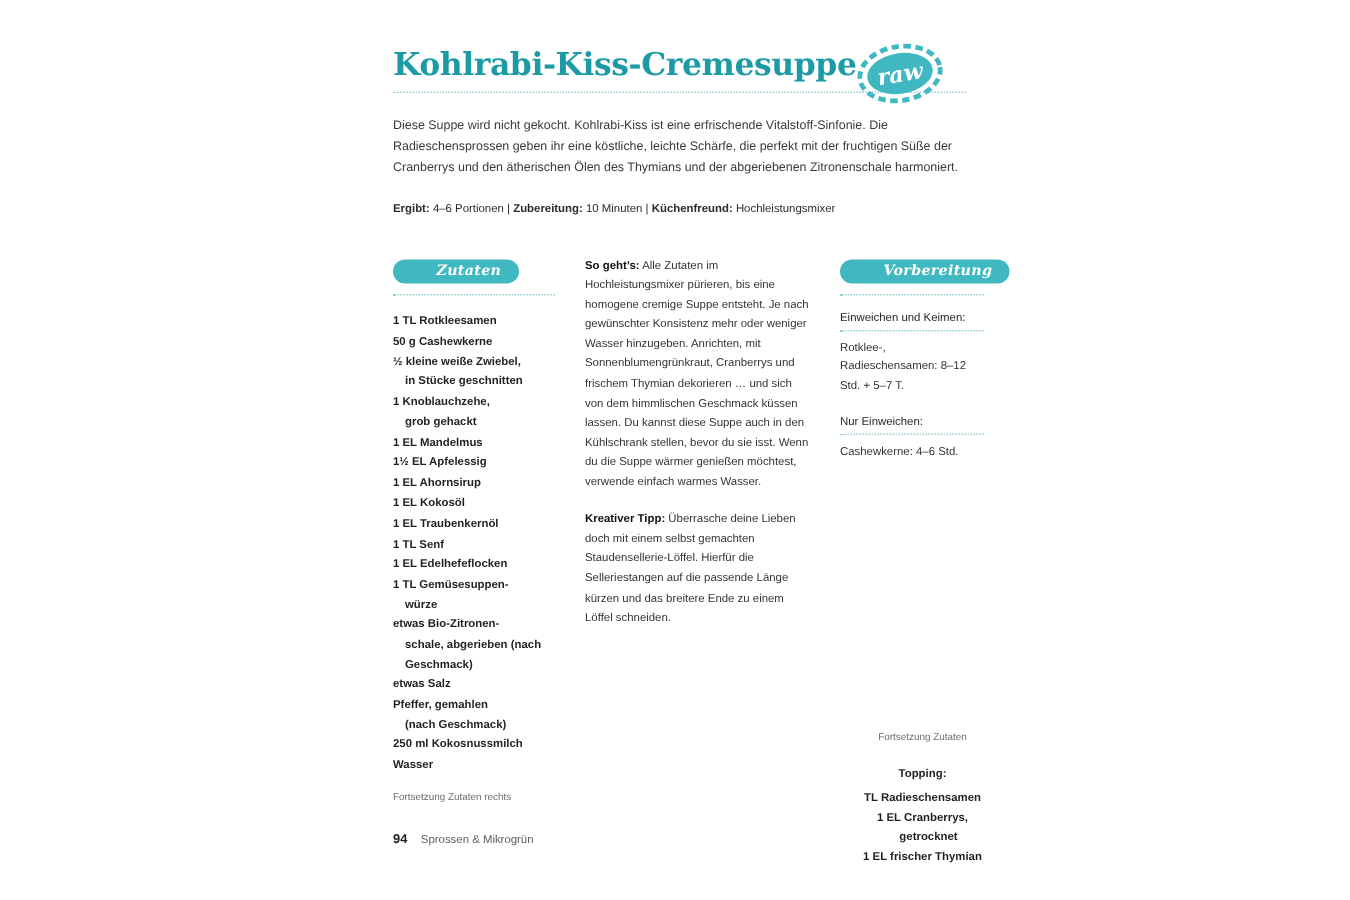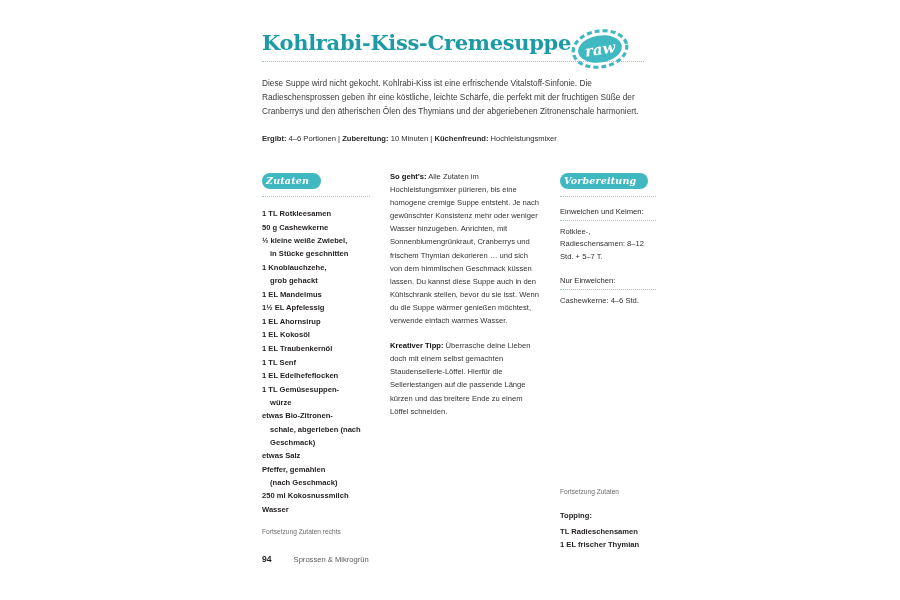--- a/index.html
+++ b/index.html
@@ -80,21 +80,21 @@
 
   
   .pill {
     display: inline-block;
     background: #3fb8c1;
     color: #ffffff;
     font-family: "DejaVu Serif", serif;
     font-weight: bold;
     font-style: italic;
     font-size: 9.5px;
-    padding: 2px 12px 3px 4px;
+    padding: 2px 12px 3px 29px;
     border-radius: 9px;
     letter-spacing: 0.2px;
   }
   .pill-rule {
     border-top: 1px dotted #8fcdd2;
     margin-top: 7px;
     margin-bottom: 10px;
   }
 
   
@@ -164,20 +164,21 @@
     line-height: 12.4px;
     color: #333333;
   }
 
   
   .cont-wrap {
     position: absolute;
     left: 298px;
     top: 318px;
     width: 110px;
+    text-align: center;
   }
   .cont-note {
     font-size: 6.6px;
     color: #6d6d6d;
     margin-bottom: 16px;
   }
   .cont-h {
     font-size: 7.6px;
     font-weight: bold;
     margin-bottom: 5px;
@@ -200,21 +201,20 @@
     gap: 9px;
   }
   .page-num {
     font-size: 8.6px;
     font-weight: bold;
     color: #231f20;
   }
   .footer-text {
     font-size: 7.6px;
     color: #5d5d5d;
-    margin-left: 13px;
   }
 </style>
 </head>
 <body>
 
 <div class="page">
 
   <div class="content">
     <h1 class="title">Kohlrabi-Kiss-Cremesuppe</h1>
     <div class="title-rule"></div>
@@ -286,20 +286,21 @@
         <div class="prep-rule"></div>
         <div class="prep-t">Cashewkerne: 4–6 Std.</div>
       </div>
     </div>
 
     <div class="cont-wrap">
       <div class="cont-note">Fortsetzung Zutaten</div>
       <div class="cont-h">Topping:</div>
       <ul class="cont-list">
         <li><span>TL Radieschensamen</span></li>
+        <li><span>1  EL Cranberrys,</span><span class="sub">getrocknet</span></li>
         <li><span>1 EL frischer Thymian</span></li>
       </ul>
     </div>
 
   </div>
 
   <div class="footer">
     <span class="page-num">94</span>
     <span class="footer-text">Sprossen &amp; Mikrogrün</span>
   </div>

